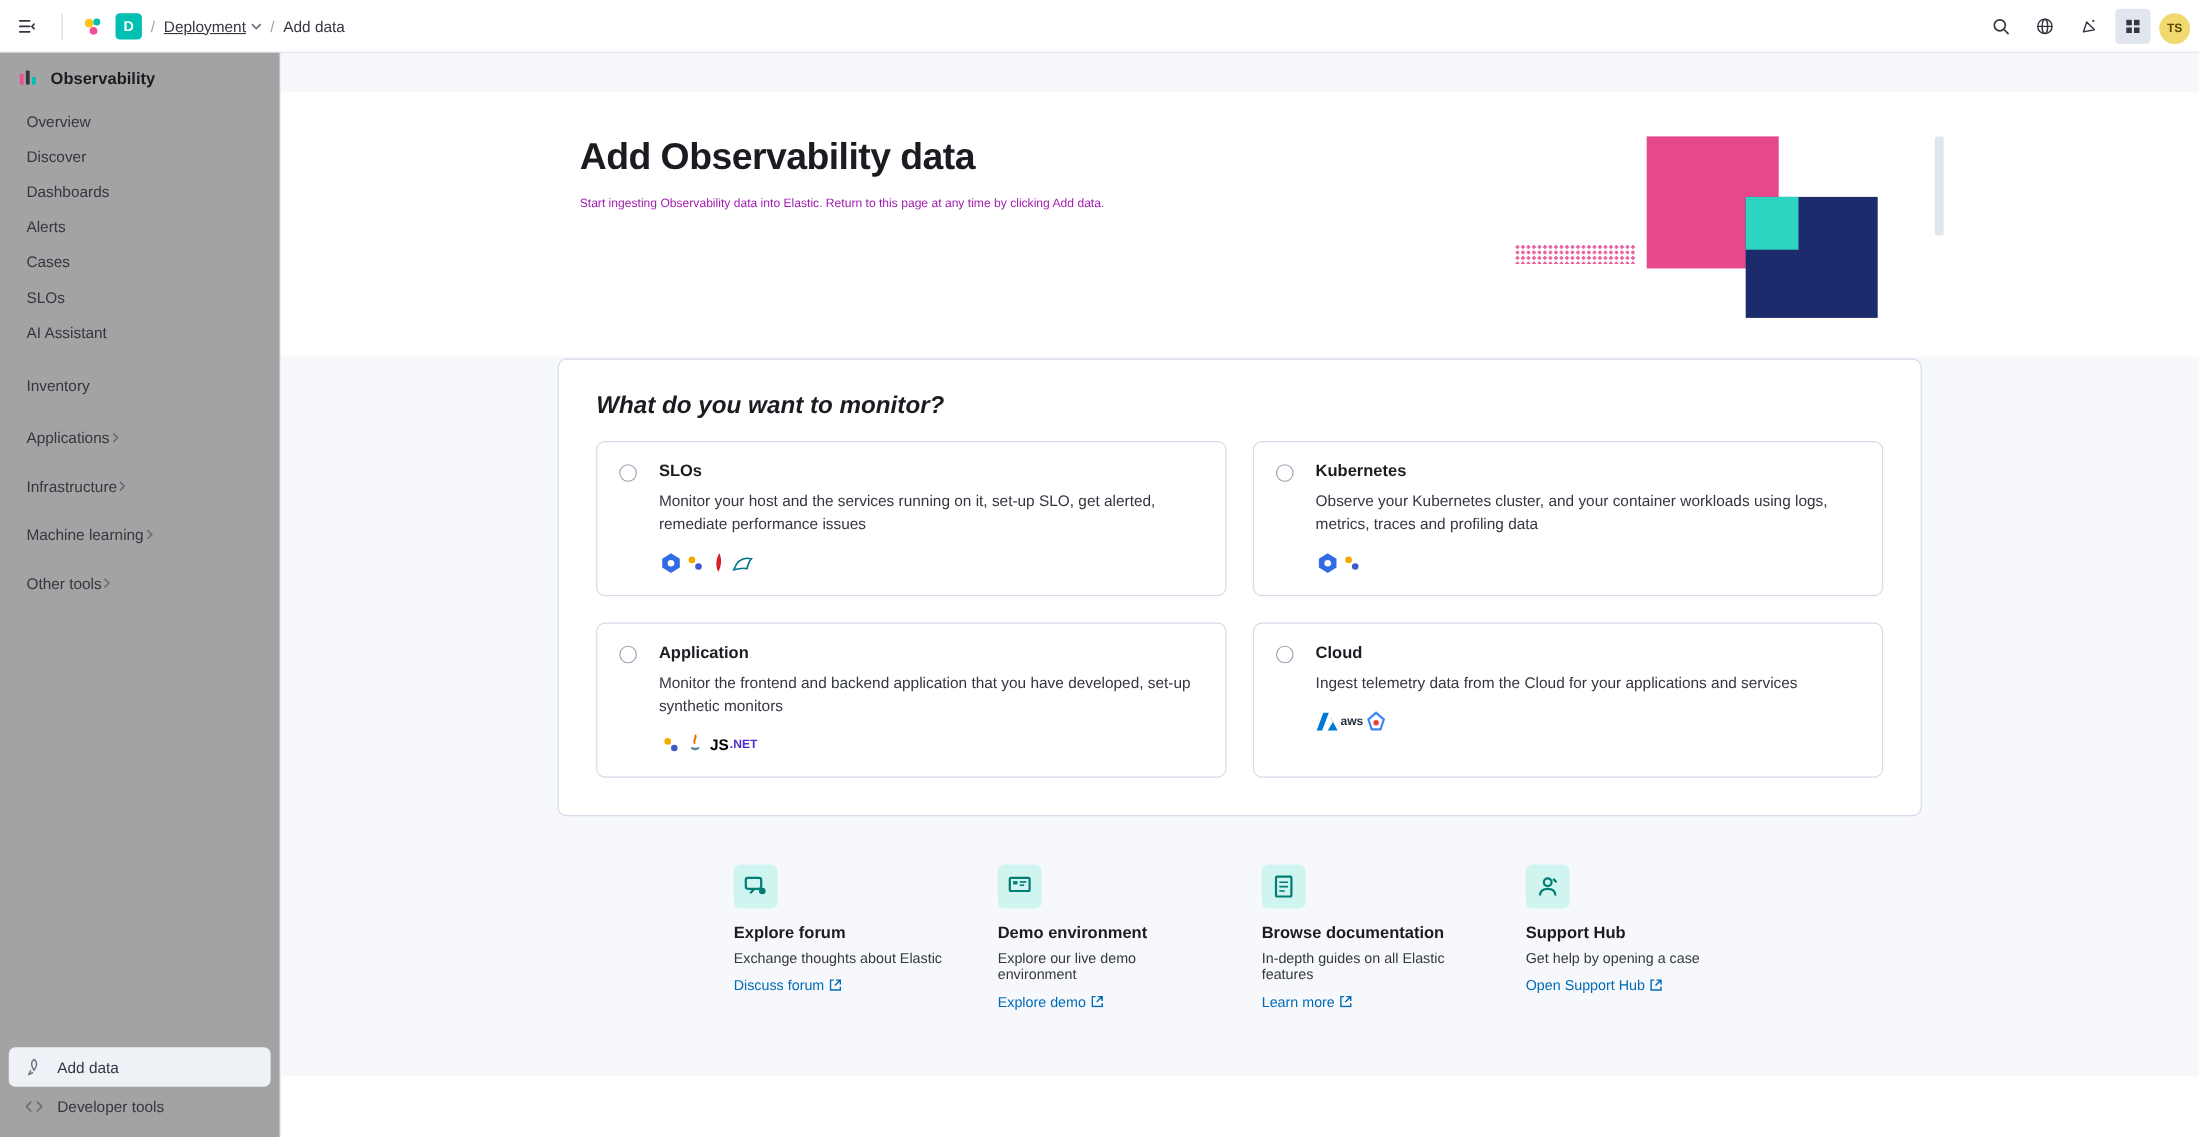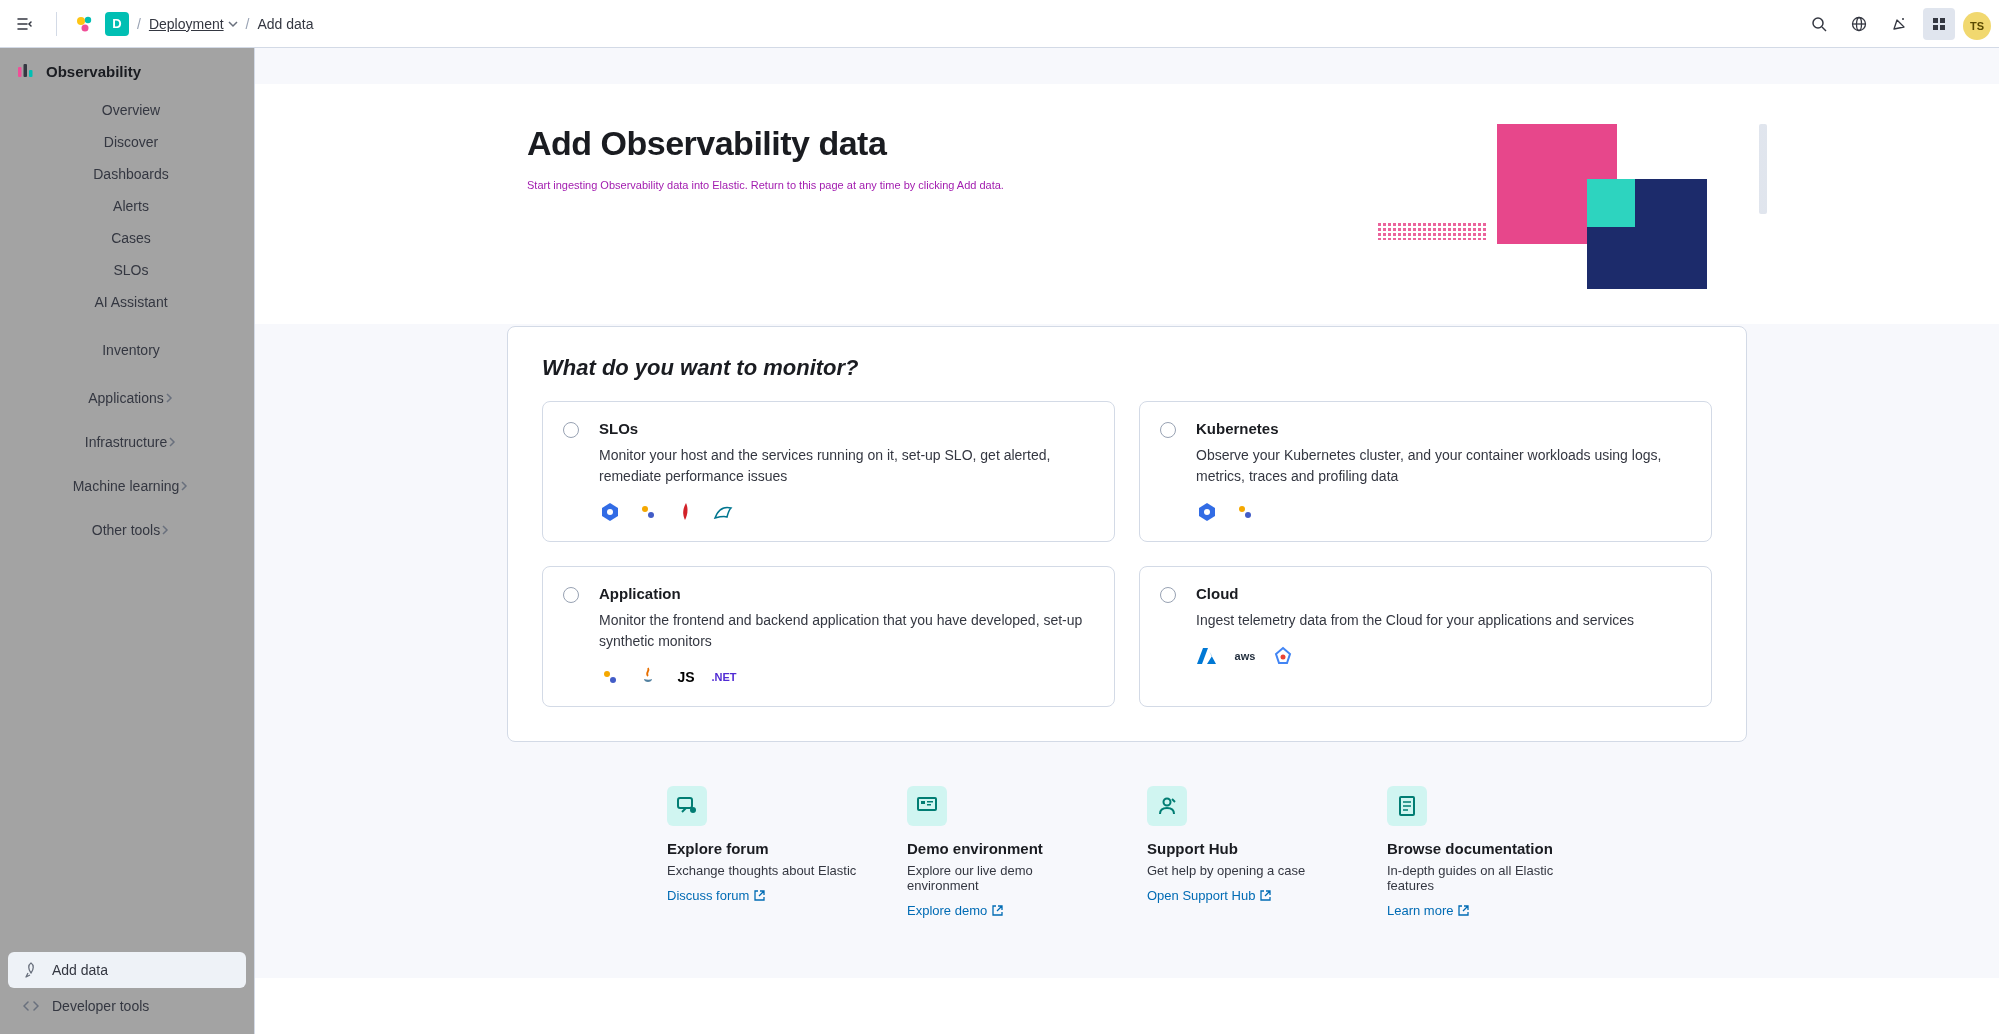--- a/index.html
+++ b/index.html
@@ -20,21 +20,21 @@
     .ticon { width: 32px; height: 32px; display:flex; align-items:center; justify-content:center; cursor:pointer; border-radius:4px; color:#343741; }
     .ticon.active { background: #e0e5ee; }
     .avatar { width: 28px; height: 28px; border-radius: 50%; background: #f1d86f; color: #5a4a00; font-size:11px; font-weight:600; display:flex; align-items:center; justify-content:center; cursor:pointer; }
 
     
     .layout { display: flex; height: calc(100vh - 48px); }
     .sidebar { width: 255px; border-right: 1px solid #d3dae6; display:flex; flex-direction:column; background:#a3a3a3; }
     .side-header { display:flex; align-items:center; gap:10px; padding: 14px 16px 10px; font-weight: 700; font-size: 15px; }
     .side-header-icon { width: 20px; display:flex; }
     .side-group { padding: 4px 0; }
-    .side-item { display:flex; align-items:center; justify-content:center; padding: 8px 16px 8px 24px; cursor:pointer; color:#343741; font-size:14px; }
+    .side-item { display:flex; align-items:center; justify-content:flex-start; padding: 8px 16px 8px 24px; cursor:pointer; color:#343741; font-size:14px; }
     .side-item .chev { color:#69707d; }
     .side-spacer { height: 12px; }
     .side-bottom { margin-top:auto; padding: 6px 8px 10px; }
     .side-bottom .brow { display:flex; align-items:center; gap:12px; padding: 10px 14px; cursor:pointer; border-radius:6px; color:#343741; }
     .side-bottom .brow.active { background:#eef2f7; font-weight:500; }
     .side-bottom .brow .bicon { width:18px; display:flex; align-items:center; justify-content:center; color:#69707d; }
 
     
     .main { flex:1; overflow:auto; background:#fff; }
     .hero-wrap { background: #fff; }
@@ -50,21 +50,21 @@
     .art-dots { position:absolute; top:98px; left:30px; width:110px; height:18px; background: radial-gradient(circle, #e7478b 1.5px, transparent 1.5px); background-size: 5px 5px; opacity:0.85; }
     .art-edge { position:absolute; top:0; right:0; width:8px; height:90px; background: linear-gradient(#d3dae6, #d3dae6); border-radius:2px; opacity:0.7; }
     .section-bg { background: #f7f8fc; padding: 2px 0 60px; }
     .panel { max-width: 1240px; margin: 0 auto; background:#fff; border:1px solid #d3dae6; border-radius:8px; padding: 28px 34px 34px; }
     .panel h2 { font-size: 22px; font-weight:700; margin-bottom: 20px; font-style: italic; }
     .card-grid { display:grid; grid-template-columns: 1fr 1fr; gap: 24px; }
     .card { border:1px solid #d3dae6; border-radius:8px; padding: 18px 20px 18px 56px; position:relative; cursor:pointer; background:#fff; }
     .card-radio { position:absolute; left:20px; top:20px; width:16px; height:16px; border:1px solid #98a2b3; border-radius:50%; }
     .card-title { font-weight:700; font-size:15px; margin-bottom:8px; }
     .card-desc { font-size:14px; color:#343741; line-height:1.5; margin-bottom: 14px; }
-    .card-icons { display:flex; gap: 16px; align-items:center; }
+    .card-icons { display:flex; align-items:center; }
     .card-icons .ci { width:22px; height:22px; display:flex; align-items:center; justify-content:center; font-size:13px; font-weight:700; }
     
     .resources { max-width: 1240px; margin: 44px auto 0; display:grid; grid-template-columns: repeat(4, 1fr); gap: 40px; padding: 0 160px; }
     .res-item { }
     .res-icon { width:40px; height:40px; background:#d0f5f1; border-radius:6px; display:flex; align-items:center; justify-content:center; margin-bottom:14px; color:#017d73; font-size:18px; }
     .res-title { font-weight:700; font-size:15px; margin-bottom:6px; }
     .res-desc { font-size:13px; color:#343741; margin-bottom:10px; }
     .res-link { font-size:13px; color:#006bb4; display:flex; align-items:center; gap:5px; cursor:pointer; }
 
     svg { display:block; }
@@ -381,47 +381,47 @@
           <div class="res-desc">Explore our live demo environment</div>
           <a class="res-link">
               <span>Explore demo</span>
               <svg width="11" height="11" viewBox="0 0 11 11">
                 <path d="M4 1H1v9h9V7M6 1h4v4M10 1L5 6" stroke="currentColor" stroke-width="1.3" fill="none"></path>
               </svg>
             </a>
         </div>
         <div class="res-item">
           <div class="res-icon">
+              <svg width="20" height="22" viewBox="0 0 20 22">
+                <rect x="3" y="2" width="14" height="18" rx="1" fill="none" stroke="#017d73" stroke-width="2"></rect>
+                <path d="M6 7h8M6 11h8M6 15h5" stroke="#017d73" stroke-width="1.5"></path>
+              </svg>
+            </div>
+          <div class="res-title">Browse documentation</div>
+          <div class="res-desc">In-depth guides on all Elastic features</div>
+          <a class="res-link">
+              <span>Learn more</span>
+              <svg width="11" height="11" viewBox="0 0 11 11">
+                <path d="M4 1H1v9h9V7M6 1h4v4M10 1L5 6" stroke="currentColor" stroke-width="1.3" fill="none"></path>
+              </svg>
+            </a>
+        </div>
+        <div class="res-item">
+          <div class="res-icon">
               <svg width="22" height="20" viewBox="0 0 22 20">
                 <circle cx="11" cy="6" r="3.5" fill="none" stroke="#017d73" stroke-width="2"></circle>
                 <path d="M4 18c0-4 3-6 7-6s7 2 7 6" fill="none" stroke="#017d73" stroke-width="2"></path>
                 <path d="M16 3l3 3" stroke="#017d73" stroke-width="2"></path>
               </svg>
             </div>
           <div class="res-title">Support Hub</div>
           <div class="res-desc">Get help by opening a case</div>
           <a class="res-link">
               <span>Open Support Hub</span>
               <svg width="11" height="11" viewBox="0 0 11 11">
                 <path d="M4 1H1v9h9V7M6 1h4v4M10 1L5 6" stroke="currentColor" stroke-width="1.3" fill="none"></path>
               </svg>
             </a>
         </div>
-        <div class="res-item">
-          <div class="res-icon">
-              <svg width="20" height="22" viewBox="0 0 20 22">
-                <rect x="3" y="2" width="14" height="18" rx="1" fill="none" stroke="#017d73" stroke-width="2"></rect>
-                <path d="M6 7h8M6 11h8M6 15h5" stroke="#017d73" stroke-width="1.5"></path>
-              </svg>
-            </div>
-          <div class="res-title">Browse documentation</div>
-          <div class="res-desc">In-depth guides on all Elastic features</div>
-          <a class="res-link">
-              <span>Learn more</span>
-              <svg width="11" height="11" viewBox="0 0 11 11">
-                <path d="M4 1H1v9h9V7M6 1h4v4M10 1L5 6" stroke="currentColor" stroke-width="1.3" fill="none"></path>
-              </svg>
-            </a>
-        </div>
       </div>
     </div>
   </div>
 </div>
 
 </body></html>

